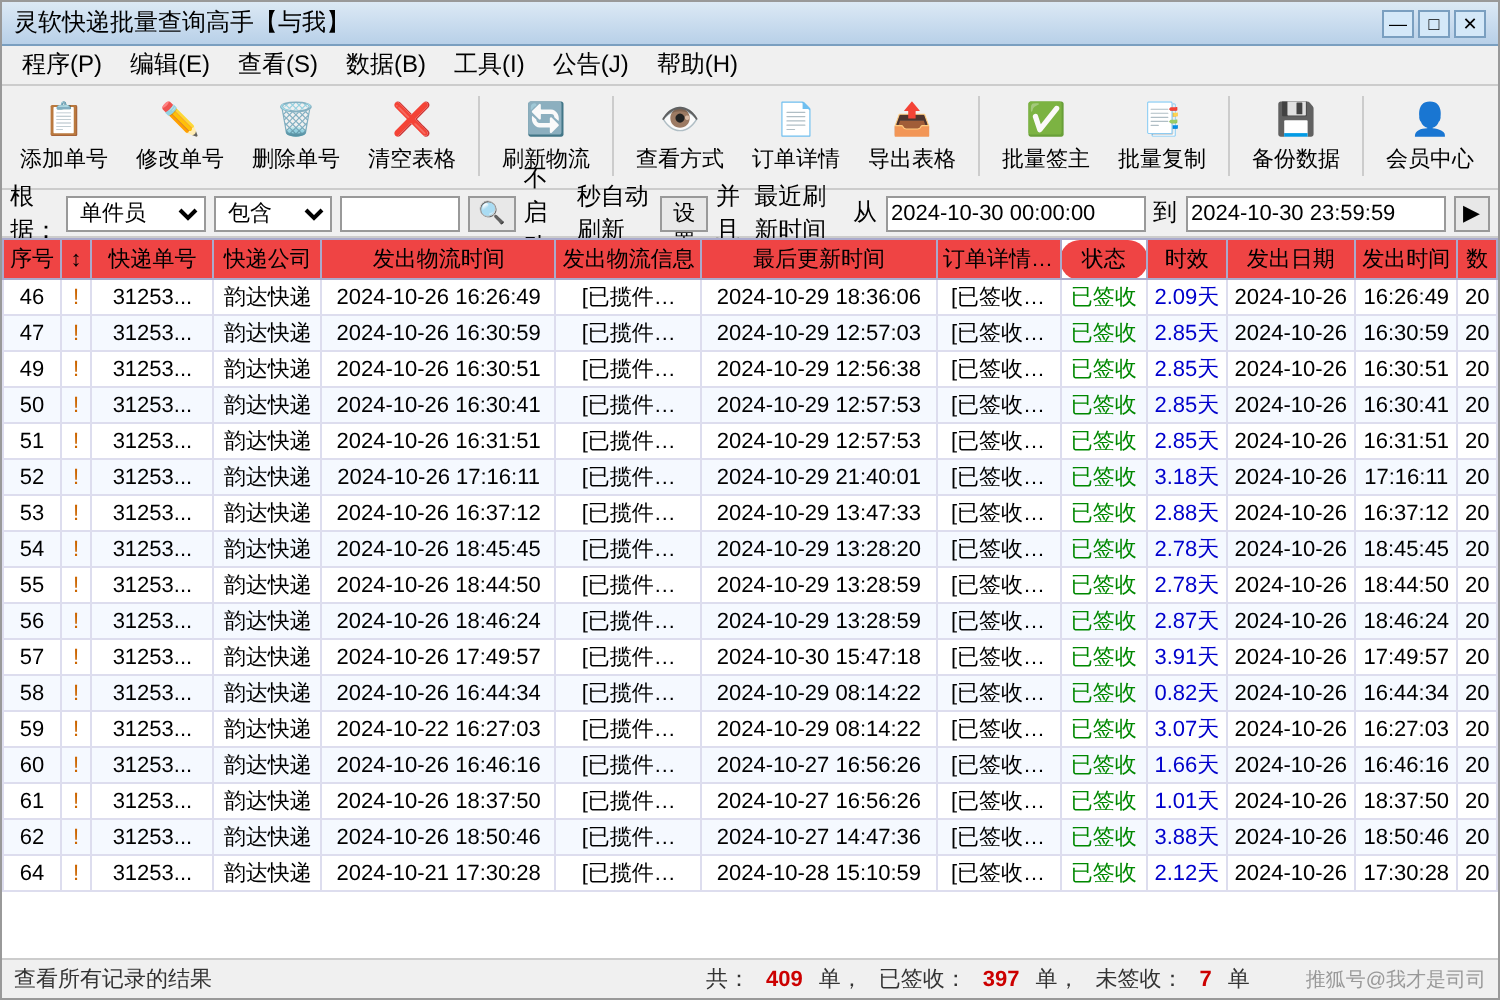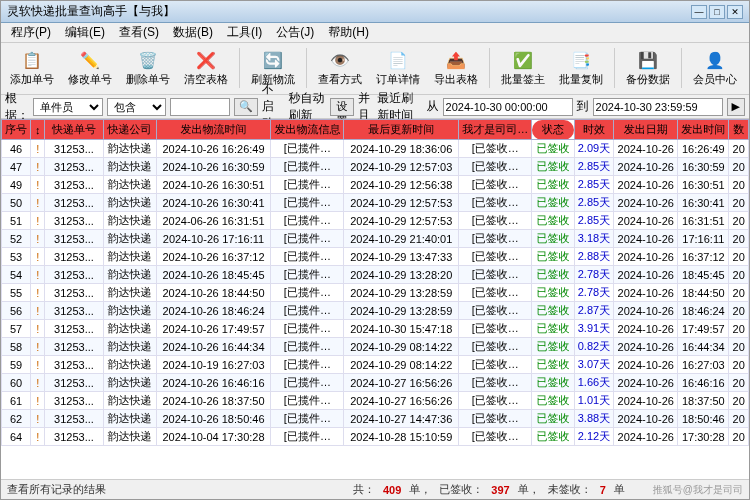--- a/index.html
+++ b/index.html
@@ -317,21 +317,21 @@
     <table>
       <thead>
         <tr>
           <th class="col-seq">序号</th>
           <th class="col-flag">↕</th>
           <th class="col-track">快递单号</th>
           <th class="col-company">快递公司</th>
           <th class="col-send-time">发出物流时间</th>
           <th class="col-send-info">发出物流信息</th>
           <th class="col-latest-time">最后更新时间</th>
-          <th class="col-latest-info">我才是司司…</th>
+          <th class="col-latest-info">订单详情…</th>
           <th class="col-status">状态</th>
           <th class="col-days">时效</th>
           <th class="col-send-date">发出日期</th>
           <th class="col-send-time2">发出时间</th>
           <th class="col-num">数</th>
         </tr>
       </thead>
       <tbody id="table-body">
       <tr>
             <td>46</td>
@@ -391,21 +391,21 @@
             <td style="color: rgb(0, 0, 204);">2.85天</td>
             <td>2024-10-26</td>
             <td>16:30:41</td>
             <td>20</td>
           </tr>
           <tr>
             <td>51</td>
             <td style="color: rgb(204, 102, 0);">!</td>
             <td>31253...</td>
             <td>韵达快递</td>
-            <td>2024-06-26 16:31:51</td>
+            <td>2024-10-26 16:31:51</td>
             <td>[已揽件…</td>
             <td>2024-10-29 12:57:53</td>
             <td>[已签收…</td>
             <td style="color: rgb(0, 136, 0);">已签收</td>
             <td style="color: rgb(0, 0, 204);">2.85天</td>
             <td>2024-10-26</td>
             <td>16:31:51</td>
             <td>20</td>
           </tr>
           <tr>
@@ -511,21 +511,21 @@
             <td style="color: rgb(0, 0, 204);">0.82天</td>
             <td>2024-10-26</td>
             <td>16:44:34</td>
             <td>20</td>
           </tr>
           <tr>
             <td>59</td>
             <td style="color: rgb(204, 102, 0);">!</td>
             <td>31253...</td>
             <td>韵达快递</td>
-            <td>2024-10-19 16:27:03</td>
+            <td>2024-10-22 16:27:03</td>
             <td>[已揽件…</td>
             <td>2024-10-29 08:14:22</td>
             <td>[已签收…</td>
             <td style="color: rgb(0, 136, 0);">已签收</td>
             <td style="color: rgb(0, 0, 204);">3.07天</td>
             <td>2024-10-26</td>
             <td>16:27:03</td>
             <td>20</td>
           </tr>
           <tr>
@@ -571,21 +571,21 @@
             <td style="color: rgb(0, 0, 204);">3.88天</td>
             <td>2024-10-26</td>
             <td>18:50:46</td>
             <td>20</td>
           </tr>
           <tr>
             <td>64</td>
             <td style="color: rgb(204, 102, 0);">!</td>
             <td>31253...</td>
             <td>韵达快递</td>
-            <td>2024-10-04 17:30:28</td>
+            <td>2024-10-21 17:30:28</td>
             <td>[已揽件…</td>
             <td>2024-10-28 15:10:59</td>
             <td>[已签收…</td>
             <td style="color: rgb(0, 136, 0);">已签收</td>
             <td style="color: rgb(0, 0, 204);">2.12天</td>
             <td>2024-10-26</td>
             <td>17:30:28</td>
             <td>20</td>
           </tr>
         </tbody>

